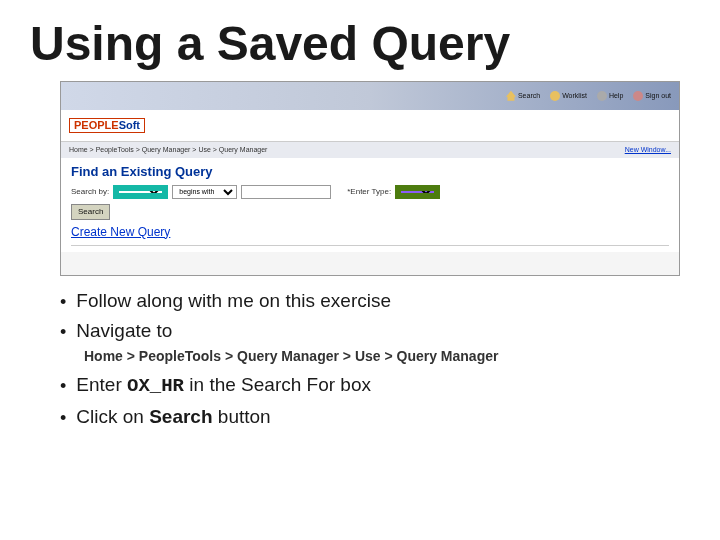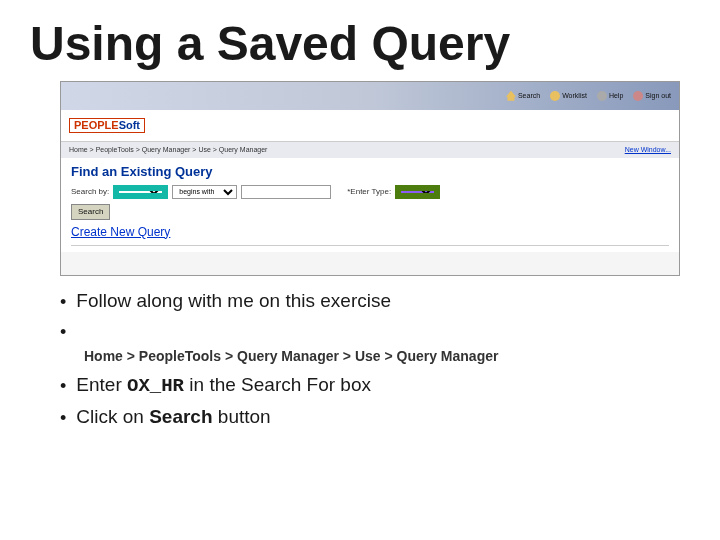--- a/index.html
+++ b/index.html
@@ -332,20 +332,21 @@
 
   <div class="bullets-section">
 
     <div class="bullet-item">
       <span class="bullet-dot">•</span>
       <span class="bullet-text">Follow along with me on this exercise</span>
     </div>
 
     <div class="bullet-item">
       <span class="bullet-dot">•</span>
+      <span class="bullet-text">Navigate to</span>
     </div>
 
     <div class="nav-path-line">
       <strong>Home &gt; PeopleTools &gt; Query  Manager   &gt; Use &gt; Query Manager</strong>
     </div>
 
     <div class="bullet-item">
       <span class="bullet-dot">•</span>
       <span class="bullet-text">
         <span>Enter </span><span class="monospace-bold">OX_HR</span><span> in the Search For box</span>

